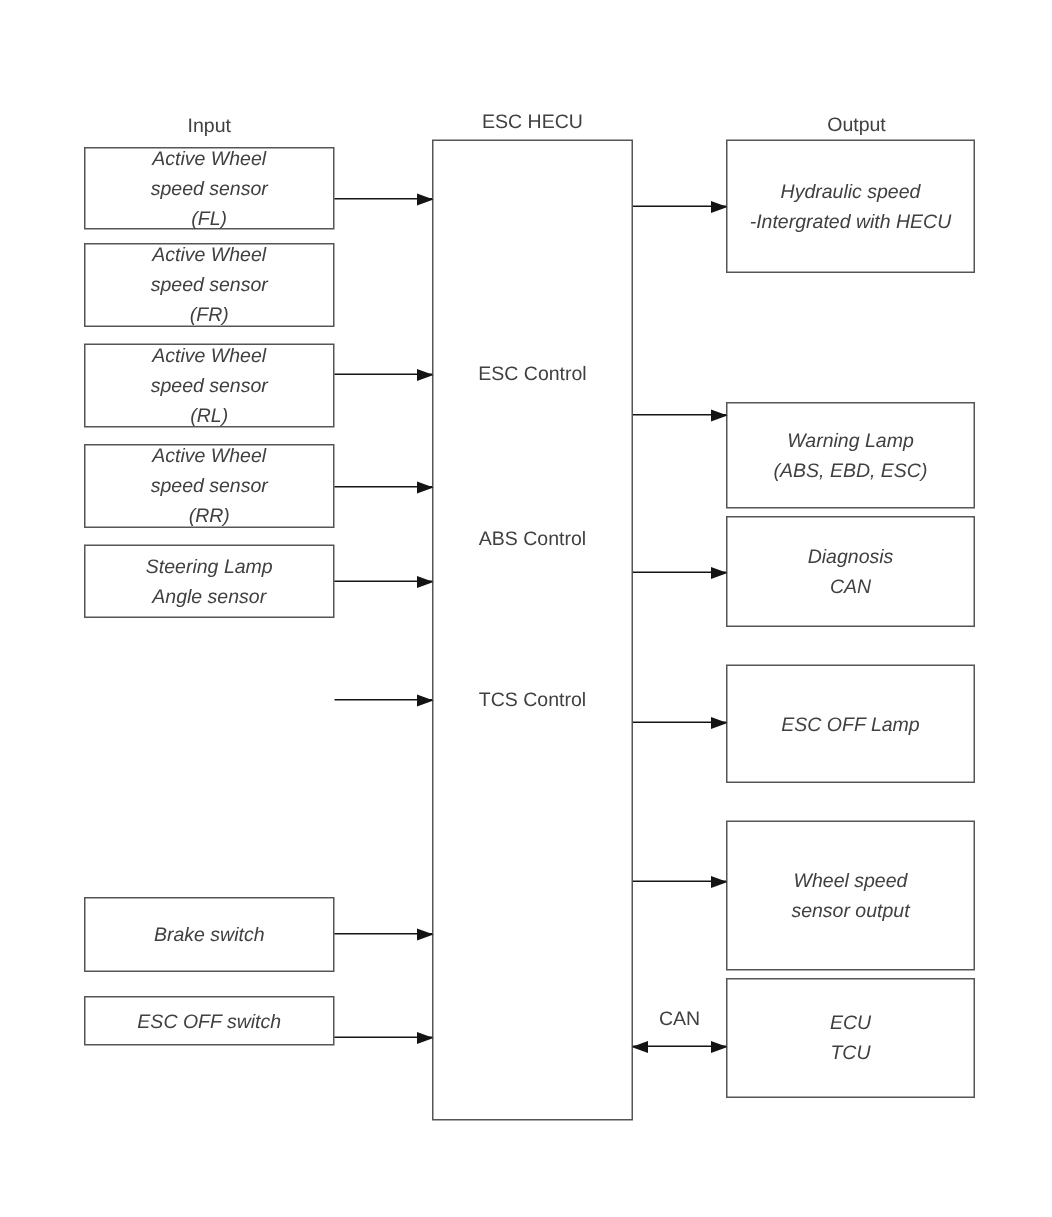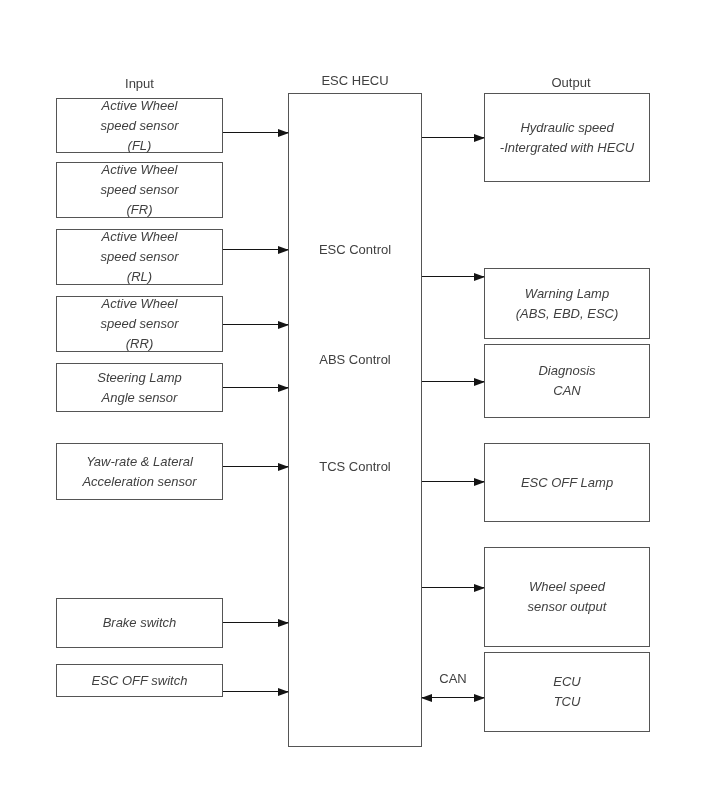--- a/index.html
+++ b/index.html
@@ -105,24 +105,20 @@
   </div>
   <div class="box" style="left:56px; top:296px; width:167px; height:56px;">
     <span>Active Wheel</span>
     <span>speed sensor</span>
     <span>(RR)</span>
   </div>
   <div class="box" style="left:56px; top:363px; width:167px; height:49px;">
     <span>Steering Lamp</span>
     <span>Angle sensor</span>
   </div>
-  <div class="box" style="left:56px; top:443px; width:167px; height:57px;">
-    <span>Yaw-rate &amp; Lateral</span>
-    <span>Acceleration sensor</span>
-  </div>
   <div class="box" style="left:56px; top:598px; width:167px; height:50px;">
     <span>Brake switch</span>
   </div>
   <div class="box" style="left:56px; top:664px; width:167px; height:33px;">
     <span>ESC OFF switch</span>
   </div>
 
   <div class="hecu-box" style="left:288px; top:93px; width:134px; height:654px;">
     <div class="hecu-fn" style="top:155px;">ESC Control</div>
     <div class="hecu-fn" style="top:265px;">ABS Control</div>

